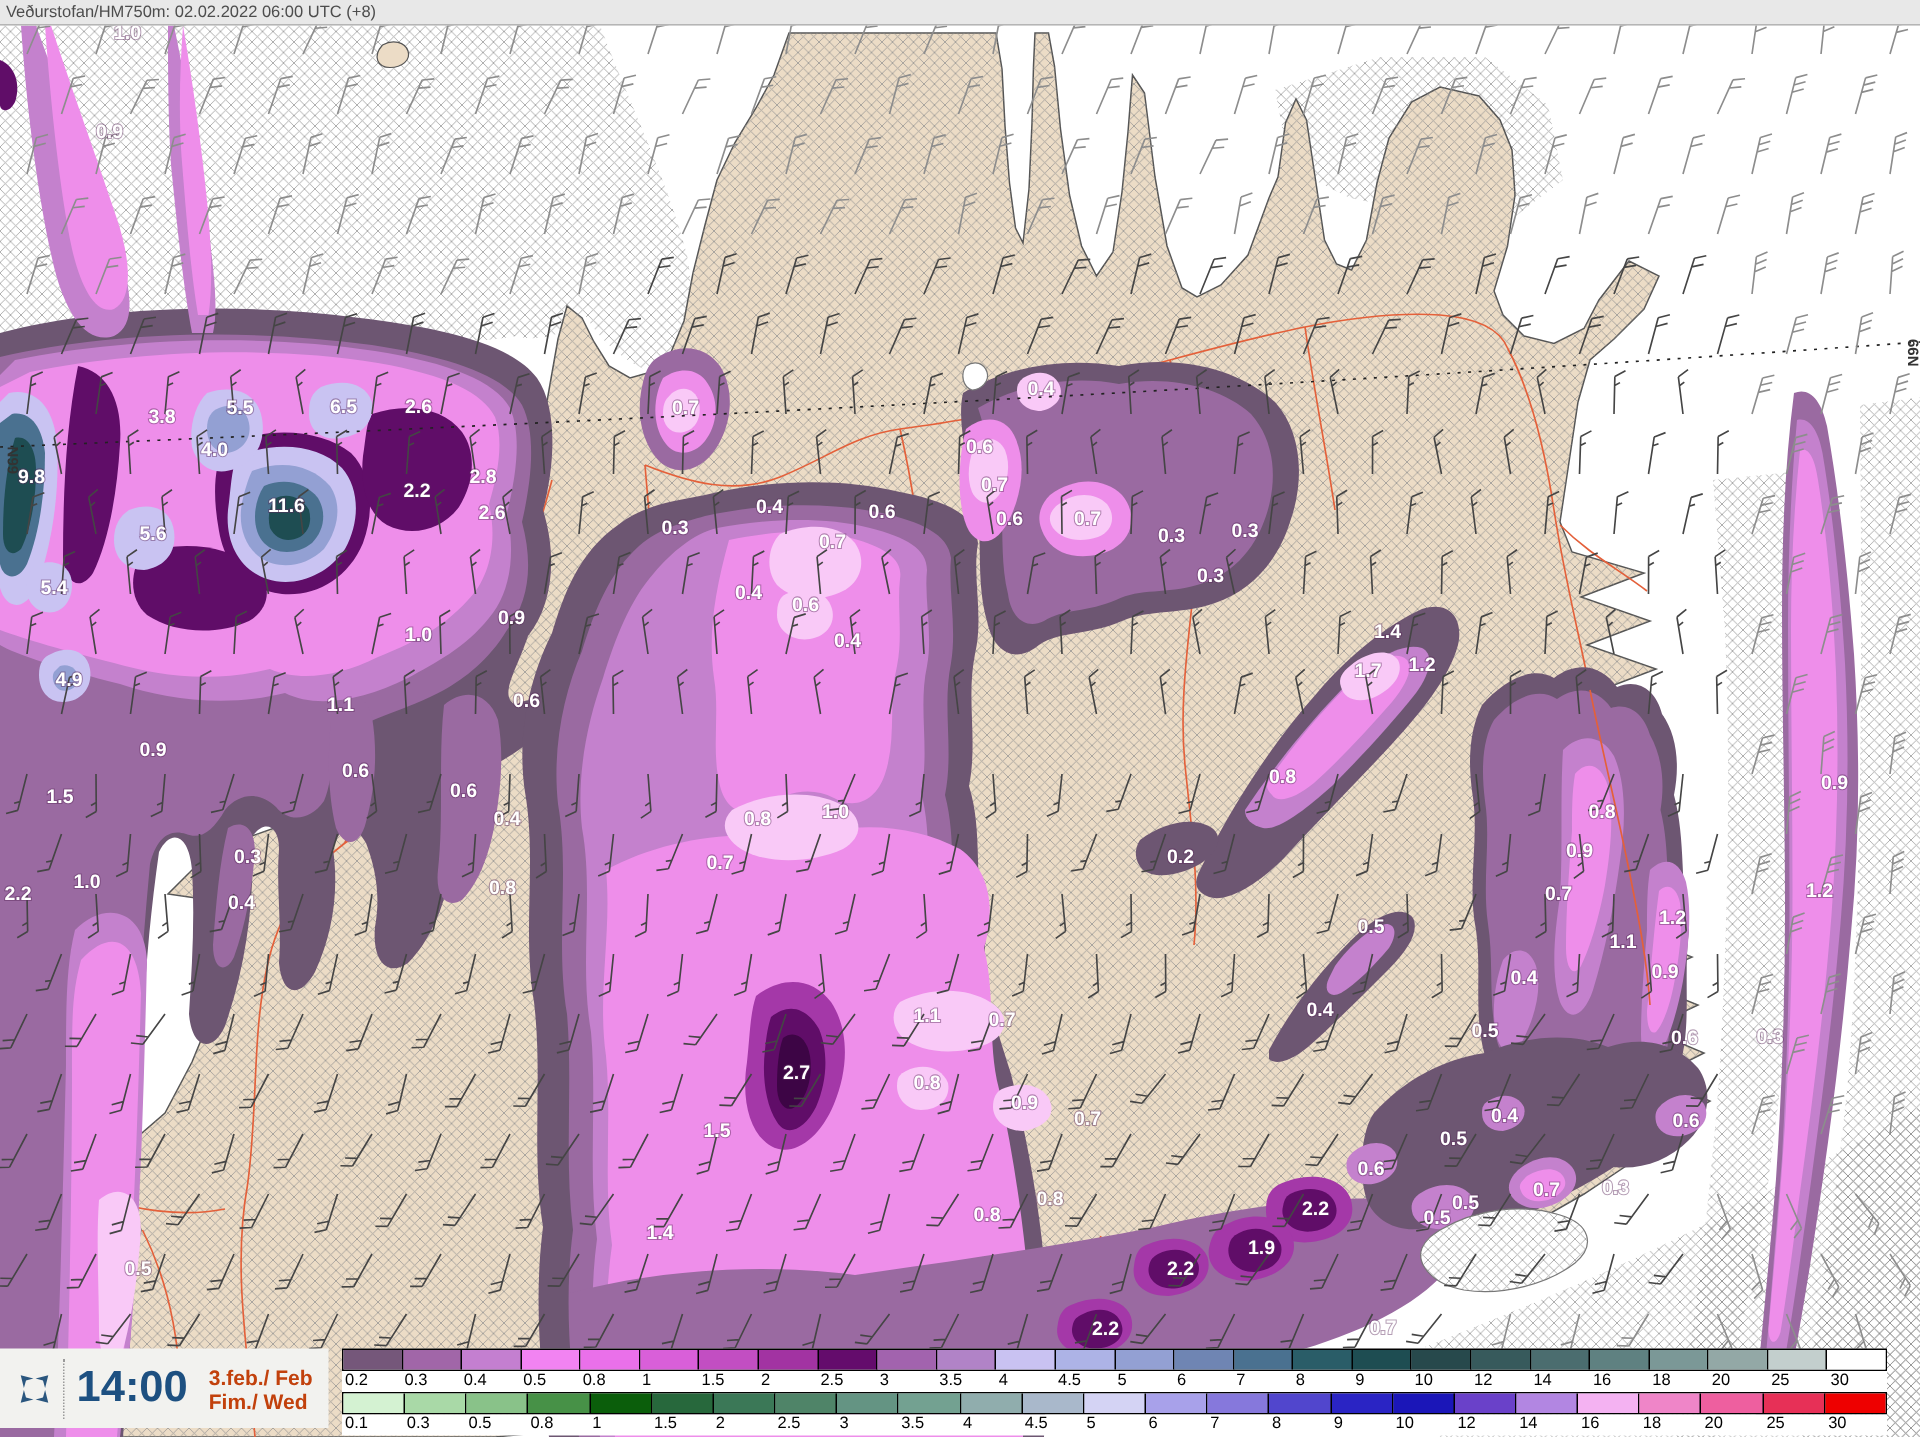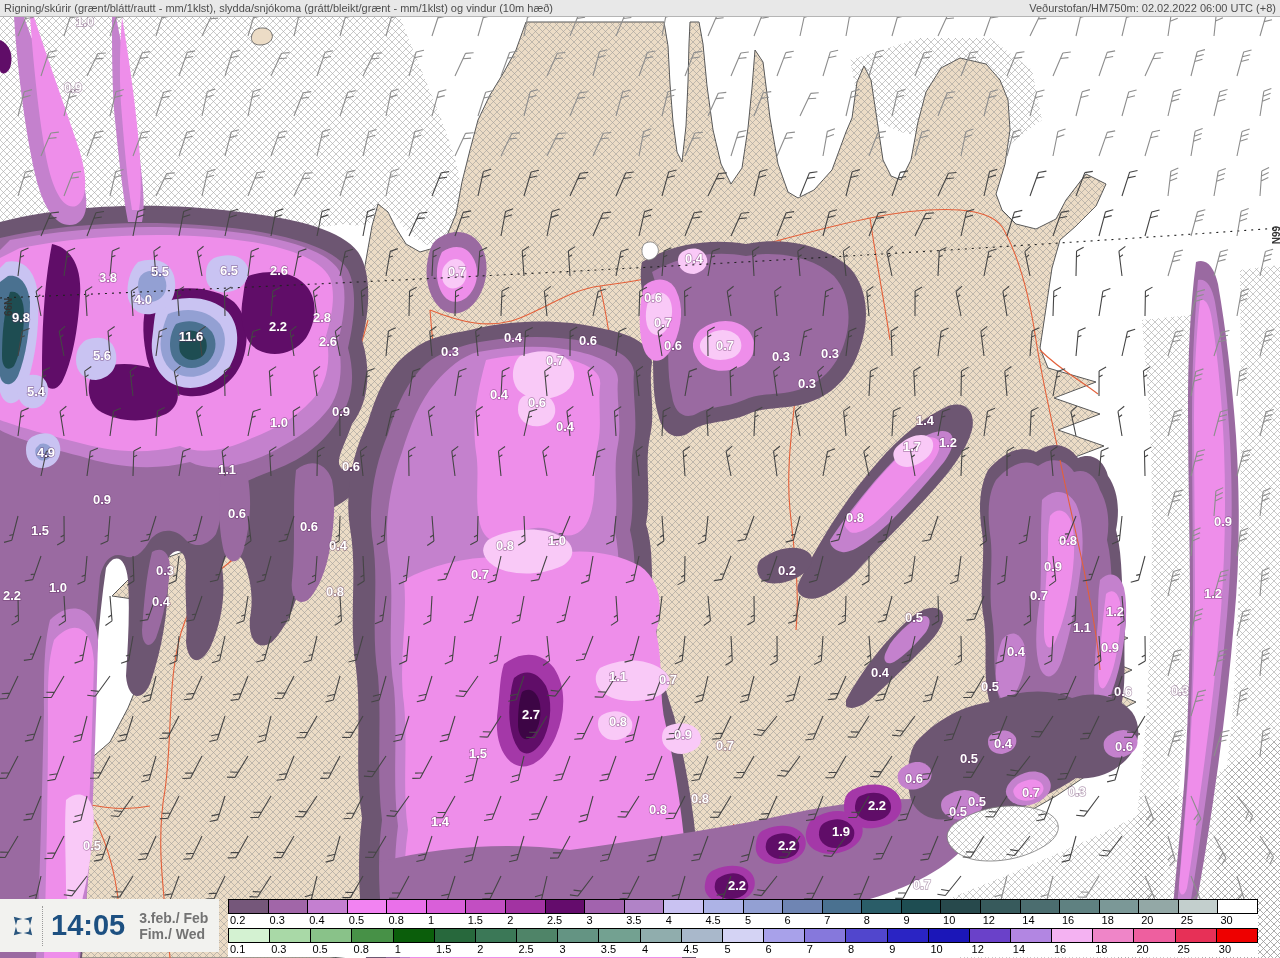--- a/index.html
+++ b/index.html
@@ -24,21 +24,21 @@
   .lat{fill:none;stroke:#222;stroke-width:1.1;stroke-dasharray:2,5}
   .latlbl{fill:#333;font-size:10px;font-weight:bold}
   .vlabel{fill:#ffffff;font-size:13px;font-weight:bold;paint-order:stroke;
           stroke:rgba(90,40,90,.45);stroke-width:1.4px;text-anchor:middle}
   
   #timepanel{position:absolute;left:0;top:899px;width:219px;height:53px;background:#f2f2ef;
              z-index:30;display:flex;align-items:center;}
   #compass{width:34px;height:40px;margin-left:6px;flex:0 0 auto;}
   #tp-sep{height:40px;border-left:1px dotted #9a9a9a;margin:0 8px 0 2px;}
   #tp-time{font-size:29px;font-weight:bold;color:#1d5081;letter-spacing:0px;line-height:53px;}
-  #tp-date{margin-left:14px;color:#737373;font-size:14px;font-weight:bold;line-height:16px;}
+  #tp-date{margin-left:14px;color:#c2410c;font-size:14px;font-weight:bold;line-height:16px;}
   
   #legend{position:absolute;left:228px;top:899px;width:1030px;z-index:30;}
   .lg-cells{display:flex;height:15px;border:1px solid #000;box-sizing:border-box;background:#fff;}
   .lg-cells .c{flex:1 1 0;border-right:1px solid #000;}
   .lg-cells .c:last-child{border-right:none;}
   .lg-labels{position:relative;height:14px;background:#fff;font-size:11px;color:#000;}
   .lg-labels span{position:absolute;top:0;white-space:nowrap;}
 </style>
 </head>
 <body>
@@ -933,35 +933,34 @@
         <text x="914" y="783" class="vlabel">0.6</text>
         <text x="877" y="810" class="vlabel">2.2</text>
         <text x="841" y="836" class="vlabel">1.9</text>
         <text x="787" y="850" class="vlabel">2.2</text>
         <text x="737" y="890" class="vlabel">2.2</text>
         <text x="922" y="889" class="vlabel">0.7</text>
       </g>
   </svg>
 
   <div id="topbar">
-    <span class="t">Rigning/skúrir (grænt/blátt/rautt - mm/1klst), slydda/snjókoma (grátt/bleikt/grænt - mm/1klst) og vindur (10m hæð)</span>
     <span class="t">Veðurstofan/HM750m: 02.02.2022 06:00 UTC (+8)</span>
   </div>
 
   <div id="timepanel">
     <svg id="compass" viewBox="-17 -20 34 40">
       <g fill="#2a567e">
         <path transform="rotate(45)" d="M0,-13 L4.5,-5.5 L0,-8 L-4.5,-5.5 Z"></path>
         <path transform="rotate(135)" d="M0,-13 L4.5,-5.5 L0,-8 L-4.5,-5.5 Z"></path>
         <path transform="rotate(225)" d="M0,-13 L4.5,-5.5 L0,-8 L-4.5,-5.5 Z"></path>
         <path transform="rotate(315)" d="M0,-13 L4.5,-5.5 L0,-8 L-4.5,-5.5 Z"></path>
       </g>
     </svg>
     <div id="tp-sep"></div>
-    <div id="tp-time">14:05</div>
+    <div id="tp-time">14:00</div>
     <div id="tp-date">
       <div>3.feb./ Feb</div>
       <div>Fim./ Wed</div>
     </div>
   </div>
 
   <div id="legend">
     <div class="lg-cells" id="rain-cells">
         <div class="c" style="background: rgb(117, 87, 122);"></div>
         <div class="c" style="background: rgb(161, 102, 168);"></div>

